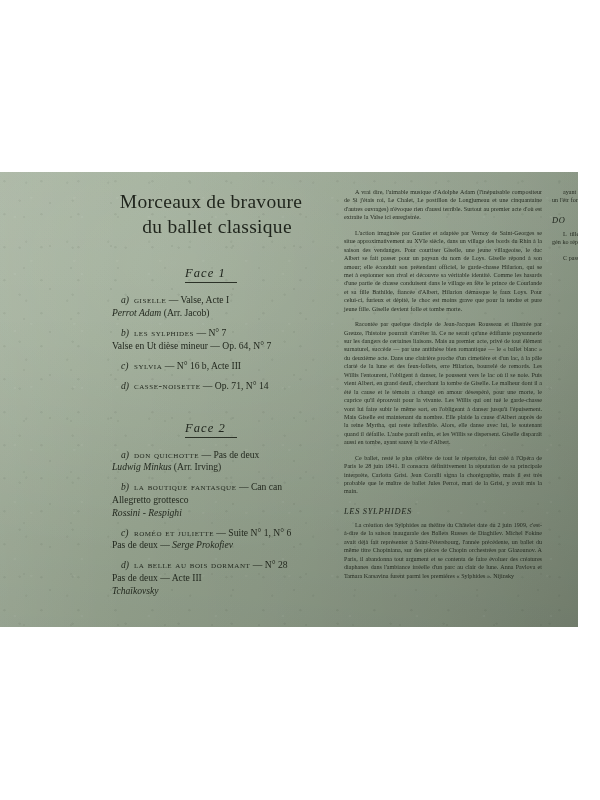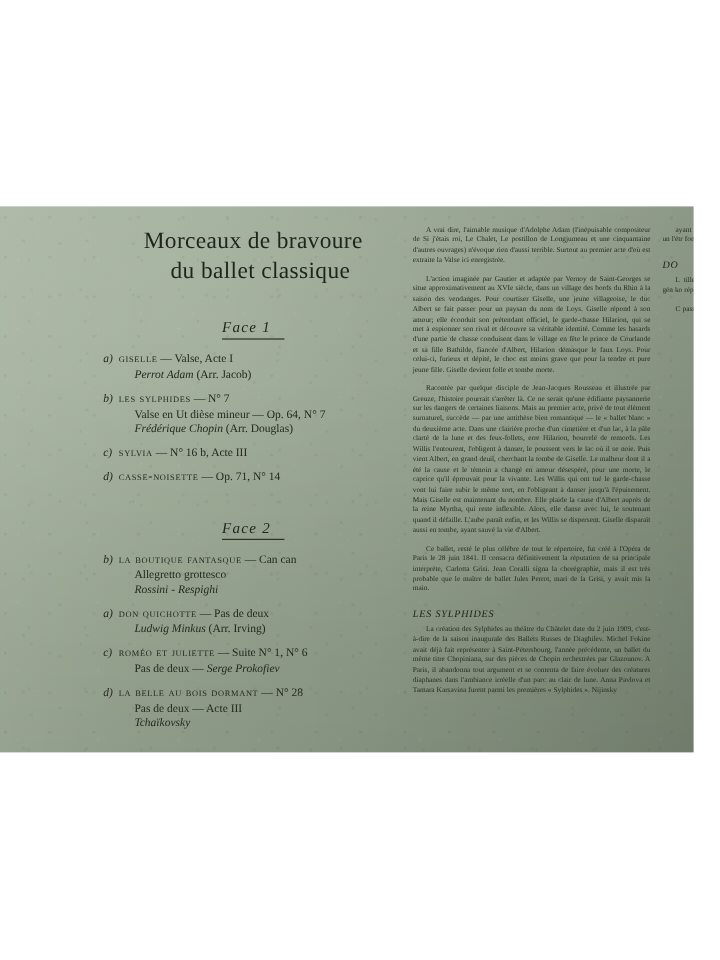--- a/index.html
+++ b/index.html
@@ -98,21 +98,21 @@
     list-style: none;
     margin: 10px 0 0 0;
     padding: 0;
   }
   .track {
     margin-bottom: 6.5px;
     font-size: 9.6px;
     line-height: 1.30;
     color: #23291f;
   }
-  .track .tl-main { display: block; }
+  .track .tl-main { display: block; margin-left: 35px; }
   .track .idx {
     font-style: italic;
     display: inline-block;
     width: 13px;
   }
   .work {
     font-variant: small-caps;
     text-transform: lowercase;
     letter-spacing: .55px;
     font-size: 10.6px;
@@ -181,42 +181,41 @@
     <div id="face1-wrap">
       <div class="face-heading">Face 1</div>
       <ul class="track-list" id="face1-list">
           <li class="track">
             <span class="tl-main"><span class="idx">a)</span><span class="work">Giselle</span><span> — Valse, Acte I</span></span>
             <span class="sub"><span class="composer">Perrot Adam</span><span> (Arr. Jacob)</span></span>
           </li>
           <li class="track">
             <span class="tl-main"><span class="idx">b)</span><span class="work">Les Sylphides</span><span> — N° 7</span></span>
             <span class="sub"><span>Valse en Ut dièse mineur — Op. 64, N° 7</span></span>
-            <span class="sub"><span class="composer">Frédérique Chopin</span><span> (Arr. Douglas)</span></span>
           </li>
           <li class="track">
             <span class="tl-main"><span class="idx">c)</span><span class="work">Sylvia</span><span> — N° 16 b, Acte III</span></span>
           </li>
           <li class="track">
             <span class="tl-main"><span class="idx">d)</span><span class="work">Casse-noisette</span><span> — Op. 71, N° 14</span></span>
           </li>
         </ul>
     </div>
 
     <div id="face2-wrap">
       <div class="face-heading">Face 2</div>
       <ul class="track-list" id="face2-list">
           <li class="track">
+            <span class="tl-main"><span class="idx">a)</span><span class="work">Don Quichotte</span><span> — Pas de deux</span></span>
+            <span class="sub"><span class="composer">Ludwig Minkus</span><span> (Arr. Irving)</span></span>
+          </li>
+          <li class="track">
             <span class="tl-main"><span class="idx">b)</span><span class="work">La boutique fantasque</span><span> — Can can</span></span>
             <span class="sub"><span>Allegretto grottesco</span></span>
             <span class="sub"><span class="composer">Rossini - Respighi</span></span>
-          </li>
-          <li class="track">
-            <span class="tl-main"><span class="idx">a)</span><span class="work">Don Quichotte</span><span> — Pas de deux</span></span>
-            <span class="sub"><span class="composer">Ludwig Minkus</span><span> (Arr. Irving)</span></span>
           </li>
           <li class="track">
             <span class="tl-main"><span class="idx">c)</span><span class="work">Roméo et Juliette</span><span> — Suite N° 1, N° 6</span></span>
             <span class="sub"><span>Pas de deux — </span><span class="composer">Serge Prokofiev</span></span>
           </li>
           <li class="track">
             <span class="tl-main"><span class="idx">d)</span><span class="work">La belle au bois dormant</span><span> — N° 28</span></span>
             <span class="sub"><span>Pas de deux — Acte III</span></span>
             <span class="sub"><span class="composer">Tchaïkovsky</span></span>
           </li>

